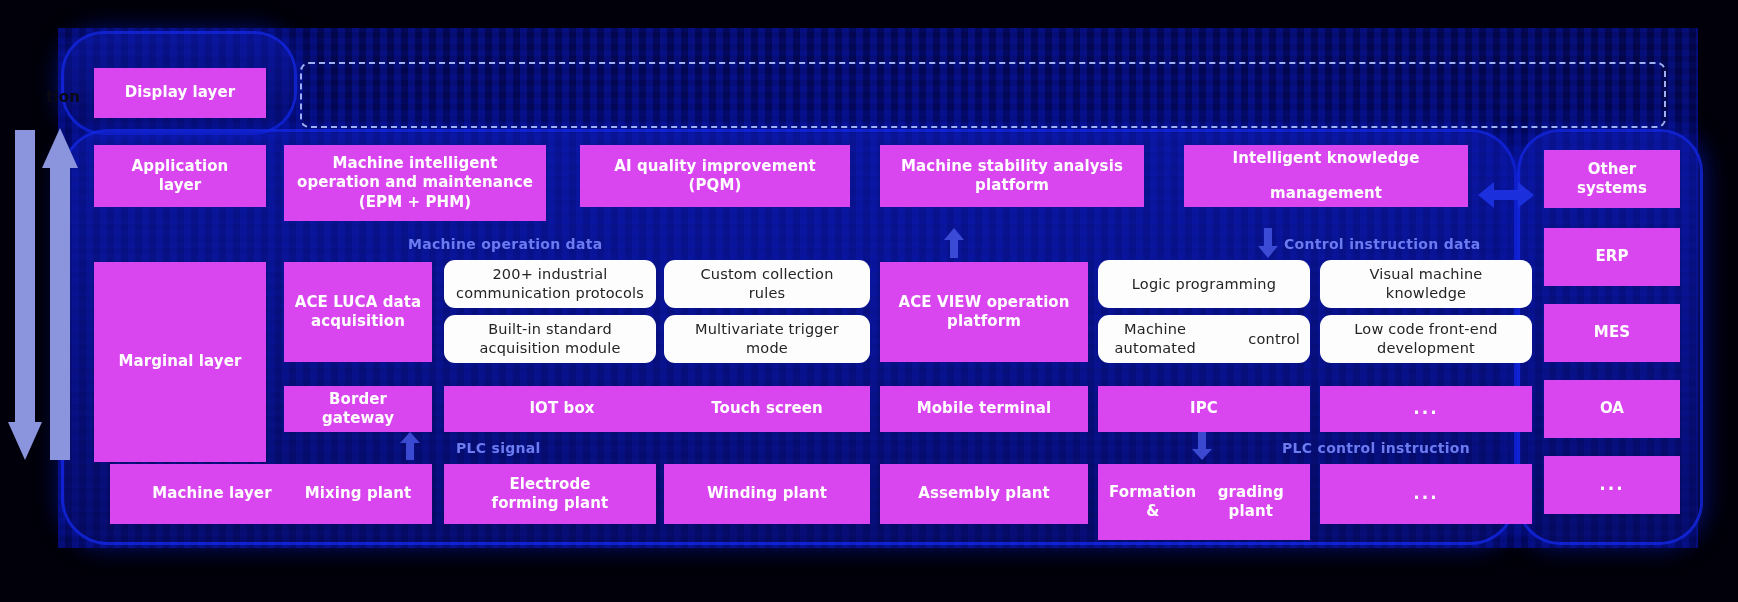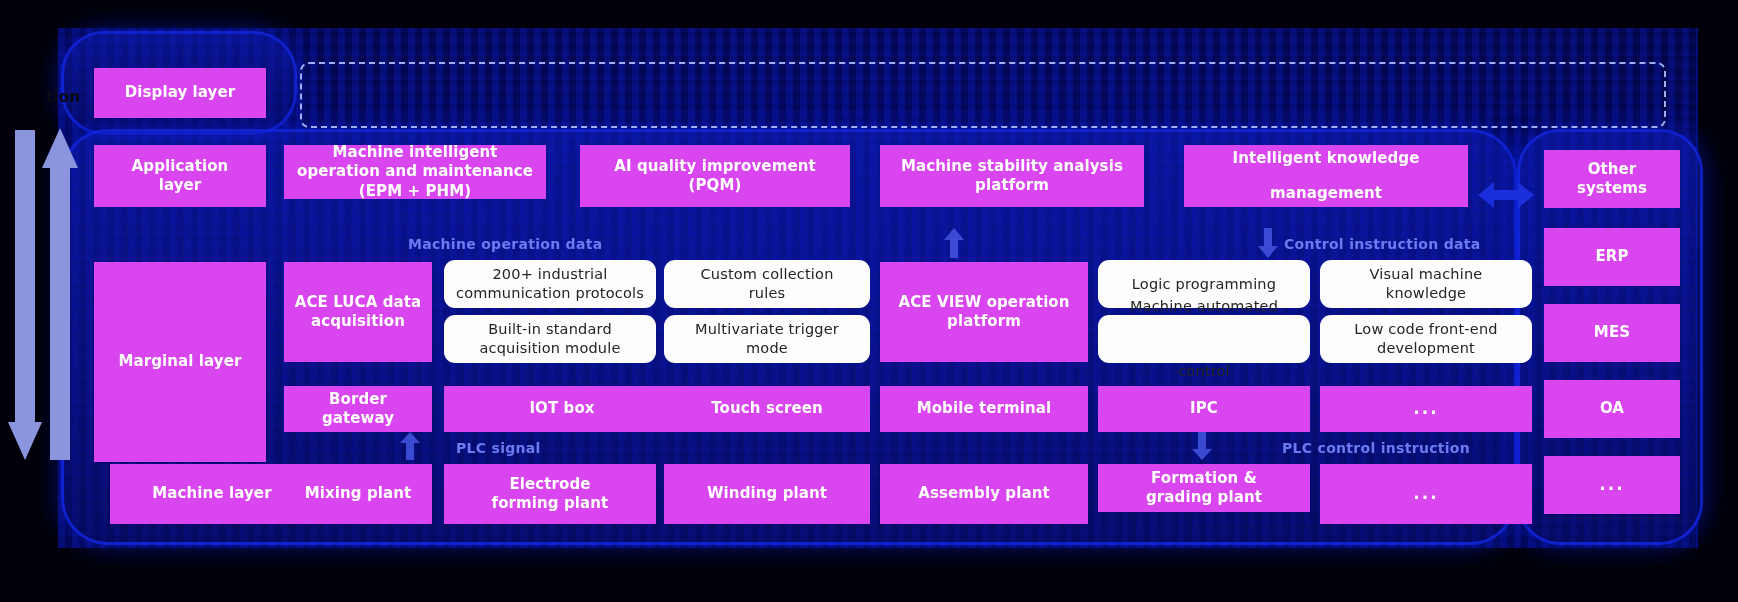--- a/index.html
+++ b/index.html
@@ -82,21 +82,21 @@
 
   <div class="tile" style="left:94px;top:68px;width:172px;height:50px;">
     <span>Display layer</span>
   </div>
 
   <div class="tile" style="left:94px;top:145px;width:172px;height:62px;flex-direction:column;">
     <span>Application</span>
     <span>layer</span>
   </div>
 
-  <div class="tile" style="left:284px;top:145px;width:262px;height:54px;flex-direction:column;padding-left:8px;">
+  <div class="tile" style="left:284px;top:145px;width:262px;height:76px;flex-direction:column;padding-left:8px;">
     <span>Machine intelligent</span>
     <span>operation and maintenance</span>
     <span>(EPM + PHM)</span>
   </div>
 
   <div class="tile" style="left:580px;top:145px;width:270px;height:62px;flex-direction:column;">
     <span>AI quality improvement</span>
     <span>(PQM)</span>
   </div>
 
@@ -161,21 +161,21 @@
     <span>platform</span>
   </div>
 
   <div class="pill" style="left:1098px;top:260px;width:212px;height:48px;">
     <span>Logic programming</span>
   </div>
   <div class="pill" style="left:1320px;top:260px;width:212px;height:48px;flex-direction:column;">
     <span>Visual machine</span>
     <span>knowledge</span>
   </div>
-  <div class="pill" style="left:1098px;top:315px;width:212px;height:48px;flex-direction:column;gap:46px;">
+  <div class="pill" style="left:1098px;top:315px;width:212px;height:48px;flex-direction:row;gap:46px;">
     <span>Machine automated</span>
     <span>control</span>
   </div>
   <div class="pill" style="left:1320px;top:315px;width:212px;height:48px;flex-direction:column;">
     <span>Low code front-end</span>
     <span>development</span>
   </div>
 
   <div class="tile" style="left:284px;top:386px;width:148px;height:46px;">
     <span>Border gateway</span>
@@ -219,21 +219,21 @@
   <div class="tile" style="left:444px;top:464px;width:212px;height:60px;flex-direction:column;">
     <span>Electrode</span>
     <span>forming plant</span>
   </div>
   <div class="tile" style="left:664px;top:464px;width:206px;height:60px;">
     <span>Winding plant</span>
   </div>
   <div class="tile" style="left:880px;top:464px;width:208px;height:60px;">
     <span>Assembly plant</span>
   </div>
-  <div class="tile" style="left:1098px;top:464px;width:212px;height:48px;flex-direction:column;">
+  <div class="tile" style="left:1098px;top:464px;width:212px;height:76px;flex-direction:row;">
     <span>Formation &amp;</span>
     <span>grading plant</span>
   </div>
   <div class="tile dots" style="left:1320px;top:464px;width:212px;height:60px;">
     <span>...</span>
   </div>
 
   <div class="tile" style="left:1544px;top:150px;width:136px;height:58px;flex-direction:column;">
     <span>Other</span>
     <span>systems</span>

